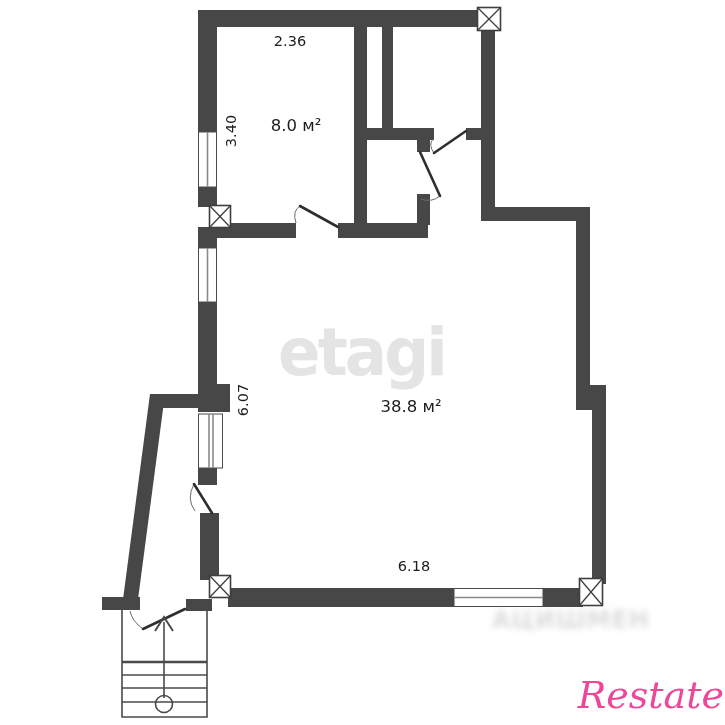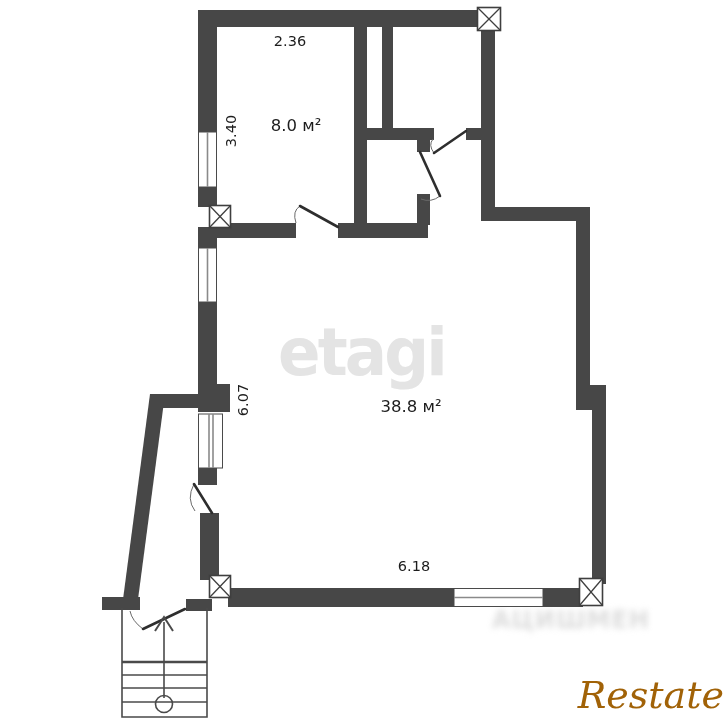--- a/index.html
+++ b/index.html
@@ -6,21 +6,21 @@
   html,body{margin:0;padding:0;background:#ffffff;}
   .canvas{position:relative;width:725px;height:725px;background:#ffffff;overflow:hidden;
           font-family:"DejaVu Sans",sans-serif;}
   .wm-center{position:absolute;left:278px;top:320px;font-family:"DejaVu Sans",sans-serif;
              font-weight:bold;font-size:66px;line-height:1;color:#e4e4e4;
              letter-spacing:-3px;transform:scaleX(0.95);transform-origin:left top;}
   .wm-blur{position:absolute;left:492px;top:606px;font-family:"DejaVu Sans",sans-serif;
            font-weight:bold;font-size:24px;color:#dcdcdc;filter:blur(3px);
            letter-spacing:1px;}
   .wm-corner{position:absolute;right:1px;top:676px;font-family:"DejaVu Serif",serif;
-             font-style:italic;font-size:38px;color:#a16207;line-height:1;}
+             font-style:italic;font-size:38px;color:#ec4899;line-height:1;}
   svg{position:absolute;left:0;top:0;}
   .wall{fill:#474747;stroke:none;}
   .win-rect{fill:#ffffff;stroke:#4a4a4a;stroke-width:1;}
   .win-line{stroke:#8a8a8a;stroke-width:1.6;fill:none;}
   .col-rect{fill:#ffffff;stroke:#3f3f3f;stroke-width:1.6;}
   .col-x{stroke:#3f3f3f;stroke-width:1.3;}
   .door-leaf{stroke:#2e2e2e;stroke-width:2.6;fill:none;stroke-linecap:round;}
   .door-arc{stroke:#6a6a6a;stroke-width:1;fill:none;}
   .stair-line{stroke:#4a4a4a;fill:none;}
   .lbl{fill:#1d1d1d;font-family:"DejaVu Sans",sans-serif;font-size:14.5px;}

